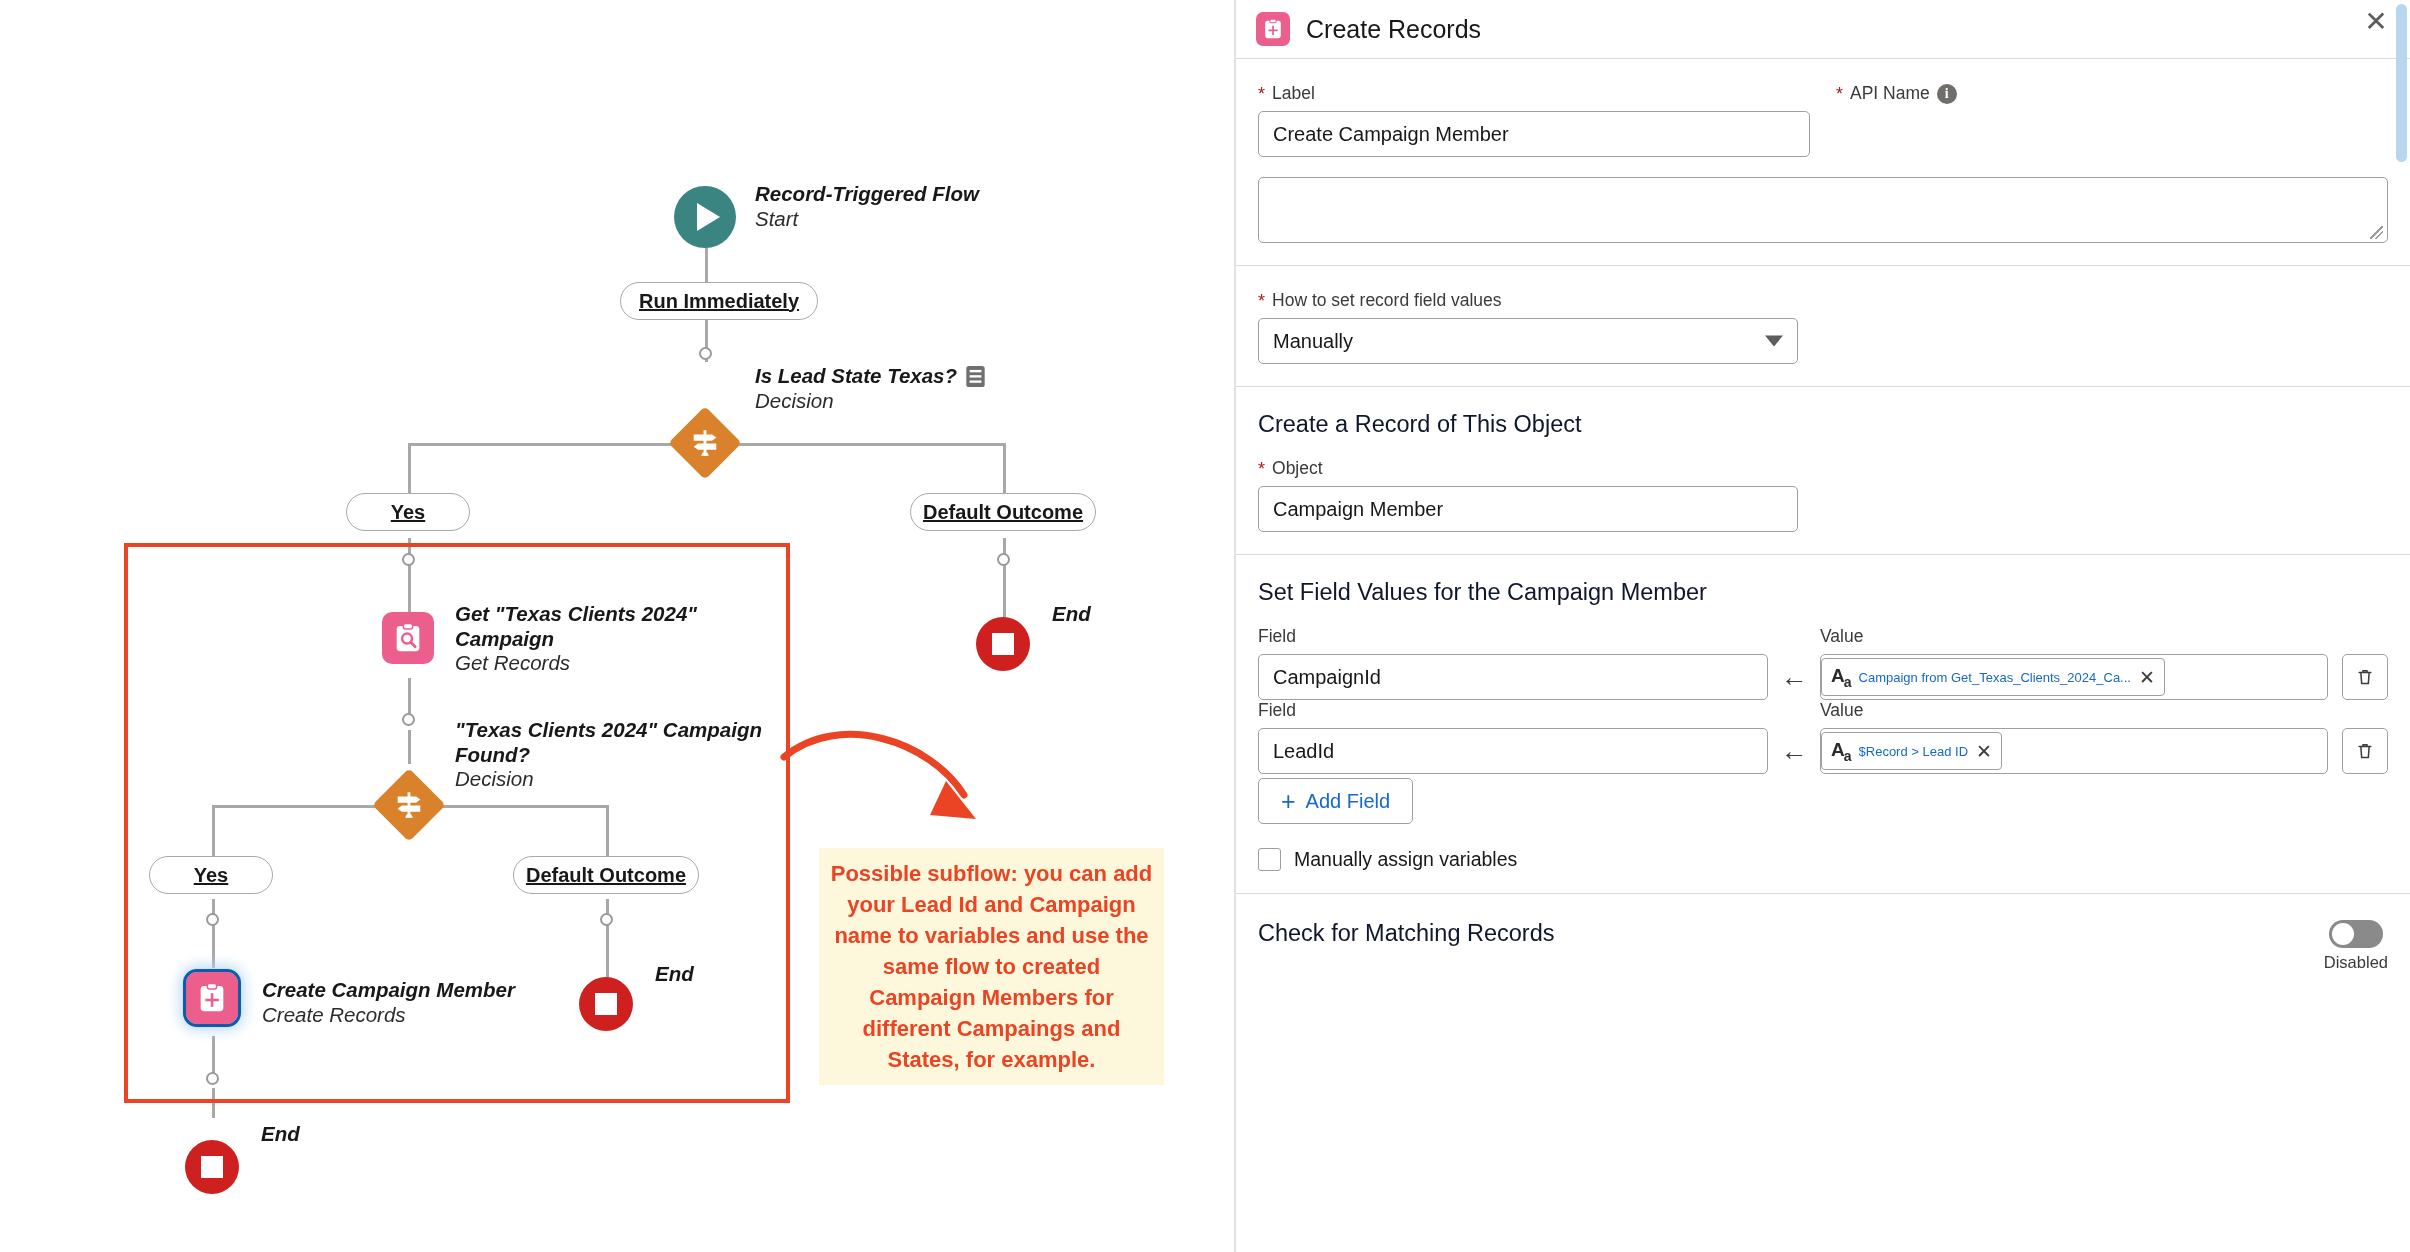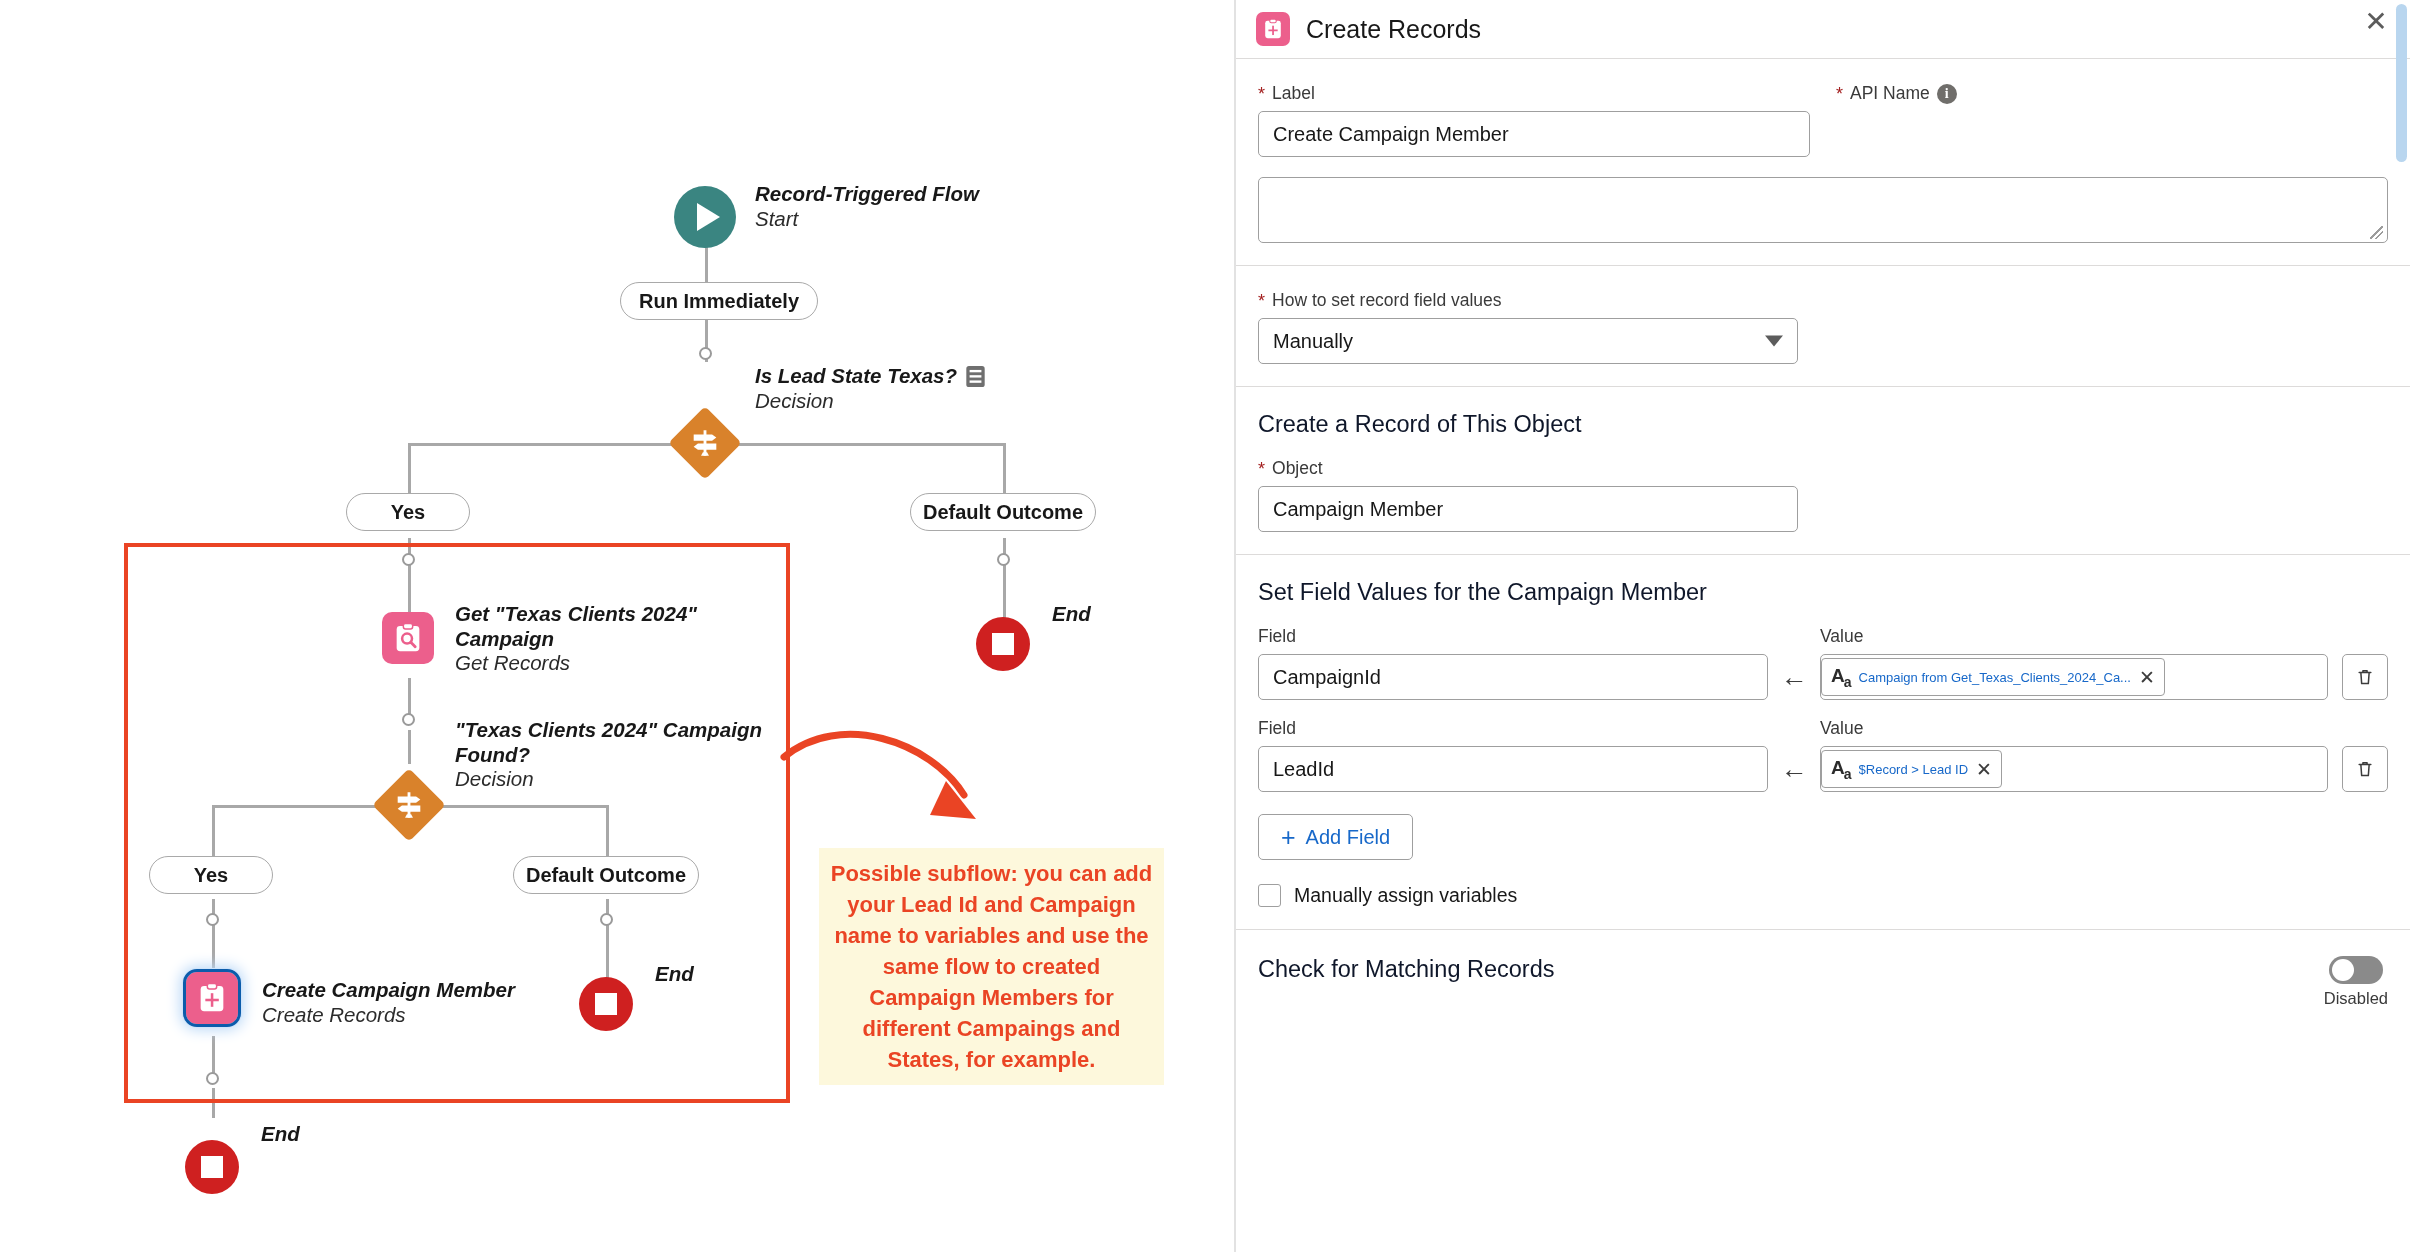--- a/index.html
+++ b/index.html
@@ -28,21 +28,21 @@
     position: absolute; width: 13px; height: 13px;
     border: 2px solid #9a9a9a; border-radius: 50%;
     background: #ffffff;
   }
   .pill {
     position: absolute; height: 38px;
     border: 1.5px solid #a9a9a9; border-radius: 19px;
     background: #ffffff;
     display: flex; align-items: center; justify-content: center;
     font-size: 20px; font-weight: bold; color: #181818;
-    padding: 0 18px; white-space: nowrap;
+    padding: 0 18px; white-space: nowrap; text-decoration: underline;
   }
   .node-label {
     position: absolute; font-size: 20.5px; line-height: 24.5px;
     color: #181818; white-space: nowrap; font-style: italic;
   }
   .node-title { font-weight: bold; }
   .node-sub { font-weight: normal; color: #2b2b2b; }
 
   
   .start-circle {
@@ -158,21 +158,21 @@
     border-top: 11px solid #5c5c5c;
   }
   .sect-title { font-size: 23.5px; color: #0f172a; margin-bottom: 20px; }
   .info-i {
     width: 20px; height: 20px; border-radius: 50%; background: #706e6b;
     color: #ffffff; font-size: 14px; font-weight: bold;
     display: flex; align-items: center; justify-content: center;
     font-family: "Liberation Serif", serif;
   }
   
-  .fv-row { display: flex; align-items: flex-end; gap: 0; margin-bottom: 18px; }
+  .fv-row { display: flex; align-items: flex-end; gap: 0; margin-bottom: 0; }
   .fv-field { width: 510px; }
   .fv-arrow {
     width: 52px; display: flex; align-items: center; justify-content: center;
     height: 46px; font-size: 27px; color: #3c3c3c;
   }
   .fv-valwrap { flex: 1; min-width: 0; }
   .valbox {
     height: 46px; border: 1px solid #9f9f9f; border-radius: 5px;
     background: #ffffff; display: flex; align-items: center; padding: 0;
   }

